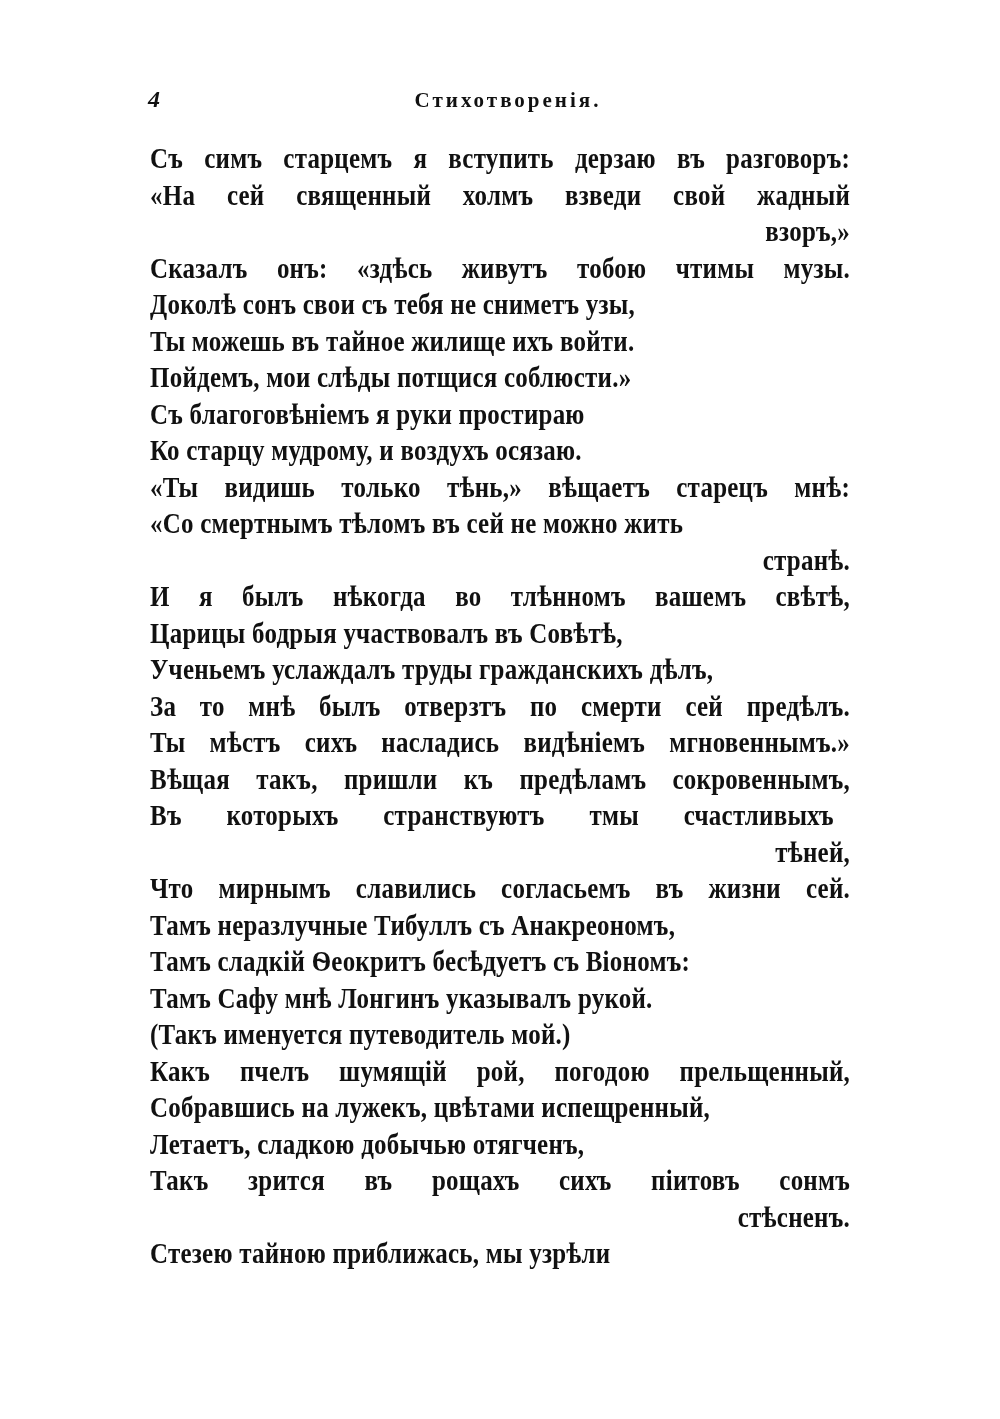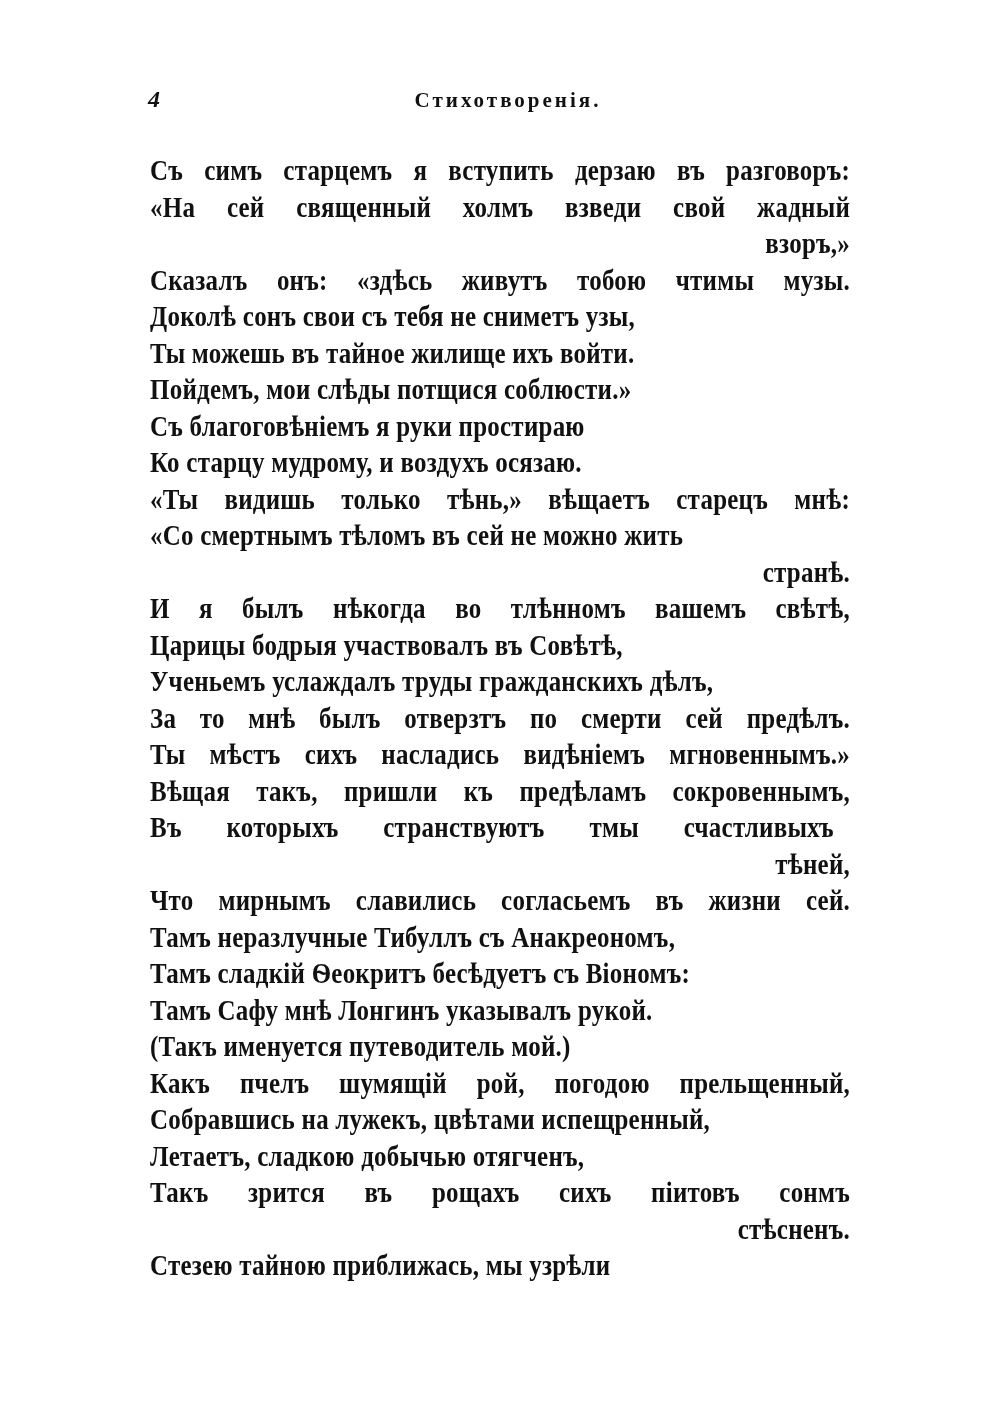--- a/index.html
+++ b/index.html
@@ -2,21 +2,21 @@
 <html><head>
 <meta charset="utf-8">
 <style>
   html, body { margin: 0; padding: 0; background: #ffffff; }
   body { width: 1000px; height: 1419px; position: relative; overflow: hidden;
          font-family: "Liberation Serif", "DejaVu Serif", serif; color: #111; }
   .page-number { position: absolute; left: 148px; top: 86px; font-size: 24px; font-weight: bold; font-style: italic; }
   .running-title { position: absolute; left: 0; width: 1000px; top: 88px; text-align: center;
                    font-size: 21px; font-weight: bold; letter-spacing: 3px; padding-left: 16px; }
   .running-title span { display: inline-block; transform: translateX(-8px); }
-  .poem { position: absolute; left: 150px; top: 152px; width: 700px; }
+  .poem { position: absolute; left: 150px; top: 140px; width: 700px; }
   .line { height: 36.5px; line-height: 36.5px; font-size: 29px; font-weight: bold; white-space: nowrap;
           transform: scaleX(0.86); transform-origin: left center; letter-spacing: 0.3px; }
   .line.just { text-align: justify; text-align-last: justify; width: 814px; }
   .line.runover { text-align: right; width: 814px; }
 </style>
 </head>
 <body>
 
 <div>
   <div class="page-number">4</div>

